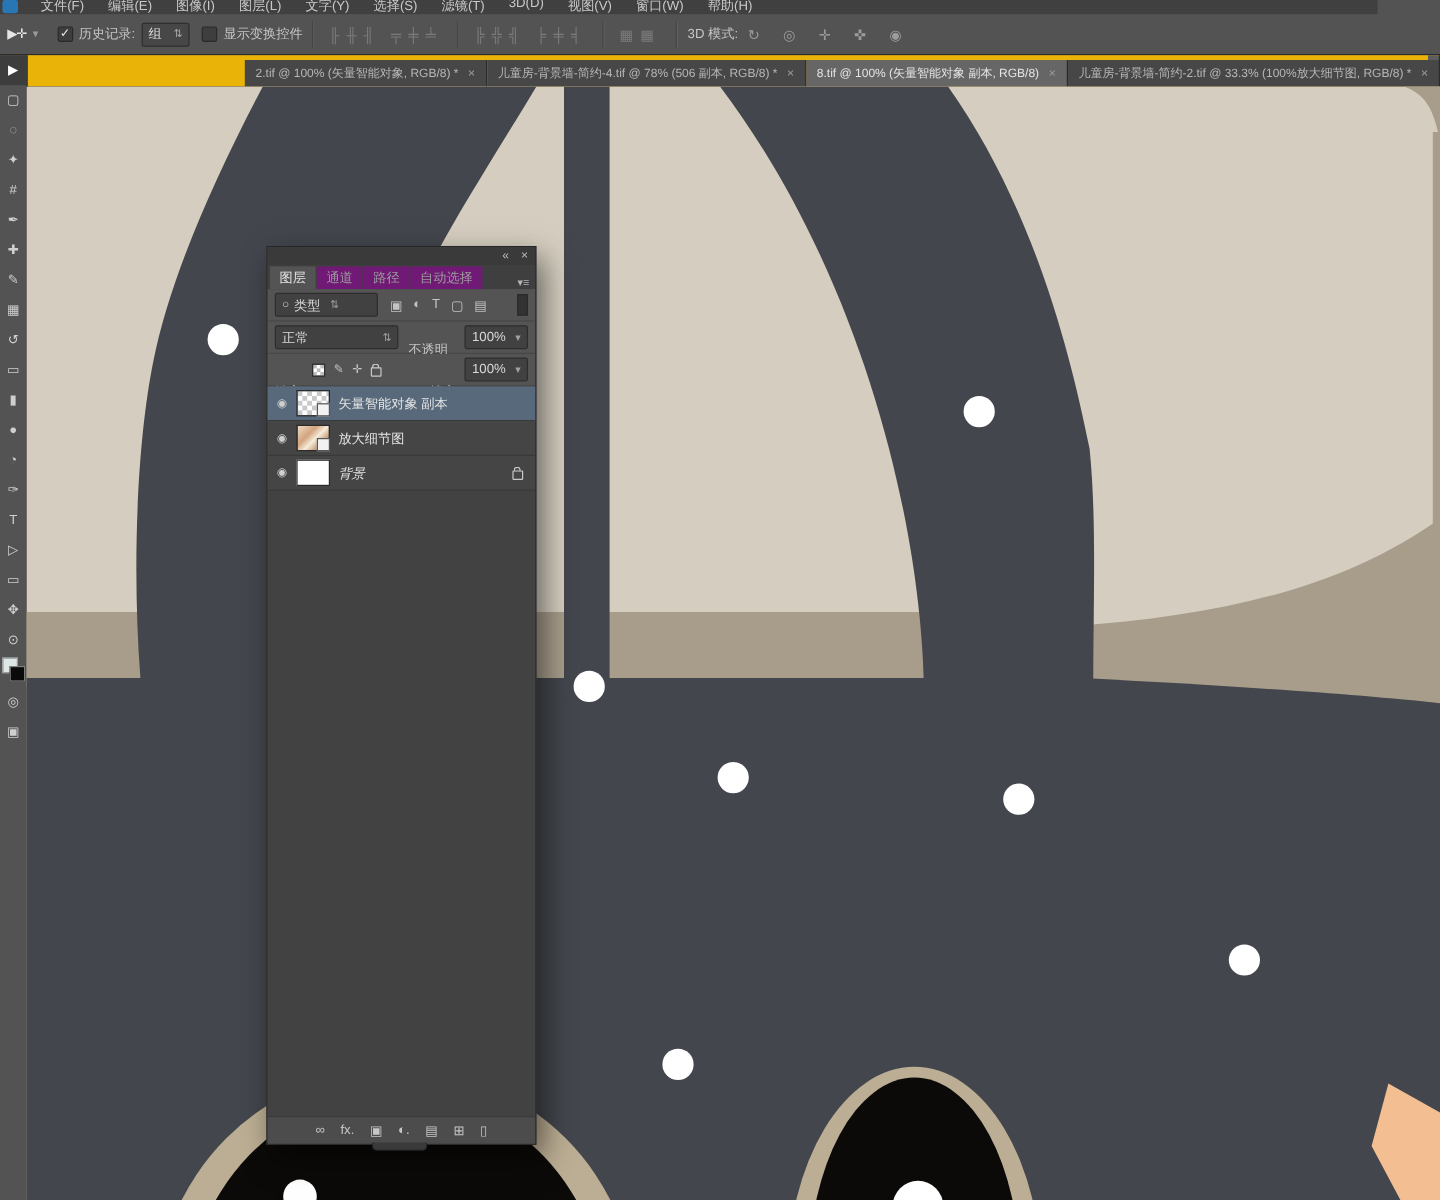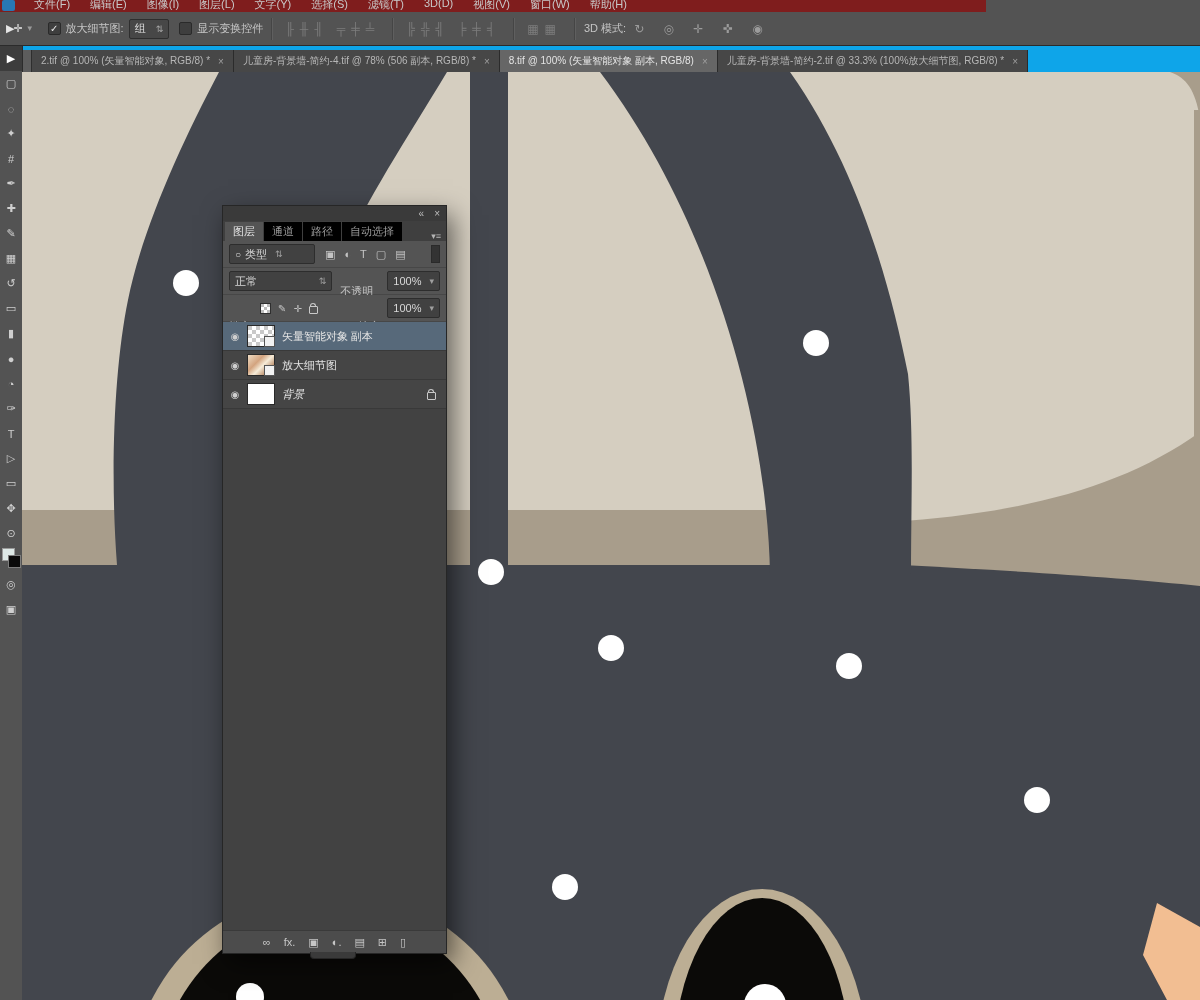--- a/index.html
+++ b/index.html
@@ -1,39 +1,39 @@
 <!DOCTYPE html>
 <html><head>
 <meta charset="utf-8">
 <style>
   html,body{margin:0;padding:0;width:1200px;height:1000px;overflow:hidden;
     font-family:"Liberation Sans","DejaVu Sans",sans-serif;background:#535353;}
   .abs{position:absolute;}
 
   
-  #menu-bar{left:0;top:0;width:986px;height:12px;background:#7f1d1d;overflow:hidden;}
+  #menu-bar{left:0;top:0;width:1148px;height:12px;background:#404040;overflow:hidden;}
   #menu-bar .items{display:flex;gap:20px;margin:-3px 0 0 34px;font-size:11px;color:#c9c9c9;white-space:nowrap;}
   #app-icon{left:2px;top:0;width:13px;height:11px;background:#2877b4;border-radius:2px;}
 
   
   #options-bar{left:0;top:12px;width:1200px;height:33px;background:#535353;border-bottom:1px solid #2b2b2b;
     display:flex;align-items:center;font-size:11px;color:#c5c5c5;}
   .ob-sep{width:1px;height:22px;background:#454545;border-right:1px solid #5f5f5f;margin:0 8px;}
   .tool-badge{margin-left:6px;color:#e6e6e6;font-size:11px;letter-spacing:-1px;}
   .dd-arrow{color:#9a9a9a;font-size:8px;margin:0 4px;}
   .cb{width:11px;height:11px;background:#3e3e3e;border:1px solid #2a2a2a;border-radius:2px;display:inline-flex;
      align-items:center;justify-content:center;color:#e8e8e8;font-size:10px;margin:0 5px 0 10px;}
   .combo{background:#474747;border:1px solid #2e2e2e;border-radius:2px;height:18px;display:inline-flex;
      align-items:center;padding:0 5px;color:#dedede;margin-left:5px;}
   .combo .updown{margin-left:10px;color:#a7a7a7;font-size:9px;}
   .muted-icons{color:#7c7c7c;font-size:12px;letter-spacing:6px;margin:0 4px;white-space:nowrap;}
   .icons-3d{color:#9c9c9c;font-size:12px;letter-spacing:8px;margin-left:8px;white-space:nowrap;}
 
   
-  #tab-bar{left:0;top:46px;width:1200px;height:26px;background:#0ea5e9;display:flex;align-items:flex-end;}
+  #tab-bar{left:0;top:46px;width:1200px;height:26px;background:#eab308;display:flex;align-items:flex-end;flex-direction:column;}
   #tab-stub{width:9px;height:22px;background:#5d5d5d;border-right:1px solid #2e2e2e;margin-left:22px;}
   .doc-tab{height:22px;background:#474747;border-right:1px solid #2b2b2b;display:flex;align-items:center;
      padding:0 9px;font-size:10px;color:#b6b6b6;white-space:nowrap;}
   .doc-tab.active{background:#666666;color:#e4e4e4;}
   .doc-tab .close{margin-left:8px;color:#9f9f9f;font-size:10px;}
 
   
   #toolbar{left:0;top:46px;width:22px;height:954px;background:#535353;border-right:1px solid #2c2c2c;}
   .tool{width:22px;height:25px;display:flex;align-items:center;justify-content:center;color:#cfcfcf;font-size:11px;}
   .tool.sel{background:#3d3d3d;color:#ffffff;}
@@ -44,21 +44,21 @@
   
   #canvas{left:22px;top:72px;width:1178px;height:928px;}
 
   
   #layers-panel{left:222px;top:205px;width:223px;height:747px;background:#4a4a4a;
     border:1px solid #262626;box-shadow:6px 10px 24px rgba(0,0,0,.55);display:flex;flex-direction:column;
     font-size:11px;color:#d6d6d6;}
   #panel-header{height:15px;background:#3a3a3a;display:flex;align-items:center;justify-content:flex-end;
     gap:10px;padding:0 6px;color:#bdbdbd;font-size:10px;}
   #panel-tabs{height:20px;background:#3f3f3f;display:flex;align-items:flex-end;gap:1px;padding-left:2px;}
-  .p-tab{height:19px;display:flex;align-items:center;padding:0 8px;background:#000000;color:#9b9b9b;font-size:11px;}
+  .p-tab{height:19px;display:flex;align-items:center;padding:0 8px;background:#701a75;color:#9b9b9b;font-size:11px;}
   .p-tab.active{background:#545454;color:#e3e3e3;}
   #panel-tab-menu{margin-left:auto;color:#b5b5b5;font-size:9px;padding-right:5px;}
   .p-row{height:26px;background:#545454;display:flex;align-items:center;padding:0 6px;border-bottom:1px solid #474747;}
   .inset{background:#414141;border:1px solid #2d2d2d;border-radius:2px;height:18px;display:inline-flex;
     align-items:center;padding:0 5px;color:#d8d8d8;}
   .inset .updown{margin-left:8px;color:#9f9f9f;font-size:9px;}
   .filter-icons{display:flex;gap:9px;margin-left:10px;color:#c3c3c3;font-size:11px;}
   .lbl{color:#c3c3c3;margin-top:36px;}
   .mini-icons{display:flex;gap:7px;align-items:center;margin:0 6px;color:#c3c3c3;font-size:10px;}
   .checker8{width:9px;height:9px;background:conic-gradient(#ffffff 0 25%,#bdbdbd 0 50%,#ffffff 0 75%,#bdbdbd 0);
@@ -68,21 +68,21 @@
     border:1px solid #c9c9c9;border-bottom:none;border-radius:3px 3px 0 0;}
   #layer-list{background:#454545;}
   .layer-row{height:28px;display:flex;align-items:center;border-bottom:1px solid #393939;padding:0 4px;}
   .layer-row.sel{background:#57697a;}
   .eye{width:16px;color:#cfcfcf;font-size:10px;text-align:center;margin-right:4px;}
   .thumb{width:26px;height:20px;border:1px solid #2a2a2a;position:relative;margin-right:7px;flex:none;}
   .thumb.checker{background:conic-gradient(#ffffff 0 25%,#c9c9c9 0 50%,#ffffff 0 75%,#c9c9c9 0);background-size:8px 8px;}
   .thumb.image{background:linear-gradient(135deg,#efdcc4 0%,#d3a47f 35%,#f6ecd9 55%,#b98a66 80%,#e8d2b8 100%);}
   .thumb.white{background:#ffffff;}
   .badge{position:absolute;right:-1px;bottom:-1px;width:9px;height:9px;background:#f2f2f2;border:1px solid #555;}
-  .layer-name{flex:1;color:#e4e4e4;font-size:11px;white-space:nowrap;overflow:hidden;font-family:Liberation Serif, serif;}
+  .layer-name{flex:1;color:#e4e4e4;font-size:11px;white-space:nowrap;overflow:hidden;}
   .layer-name.italic{font-style:italic;}
   #panel-fill{flex:1;background:#424242;}
   #panel-bottom{height:22px;background:#4c4c4c;border-top:1px solid #3a3a3a;display:flex;align-items:center;
     justify-content:center;gap:13px;color:#c6c6c6;font-size:11px;}
   #panel-bottom .bicon{font-size:11px;}
   #panel-notch{left:310px;top:952px;width:44px;height:6px;background:#3a3a3a;border:1px solid #262626;border-top:none;
     border-radius:0 0 4px 4px;}
 </style>
 </head>
 <body>
@@ -101,21 +101,21 @@
       <span>窗口(W)</span>
       <span>帮助(H)</span>
     </div>
 </div>
 <div id="app-icon" class="abs"></div>
 
 <div id="options-bar" class="abs">
   <span class="tool-badge">▶✛</span>
   <span class="dd-arrow">▼</span>
   <span class="cb">✓</span>
-  <span>放大细节图:</span>
+  <span>历史记录:</span>
   <span class="combo">
     <span>组</span>
     <span class="updown">⇅</span>
   </span>
   <span class="cb" style="color:transparent"></span>
   <span>显示变换控件</span>
   <span class="ob-sep"></span>
   <span class="muted-icons">╟╫╢</span>
   <span class="muted-icons">╤╪╧</span>
   <span class="ob-sep"></span>

